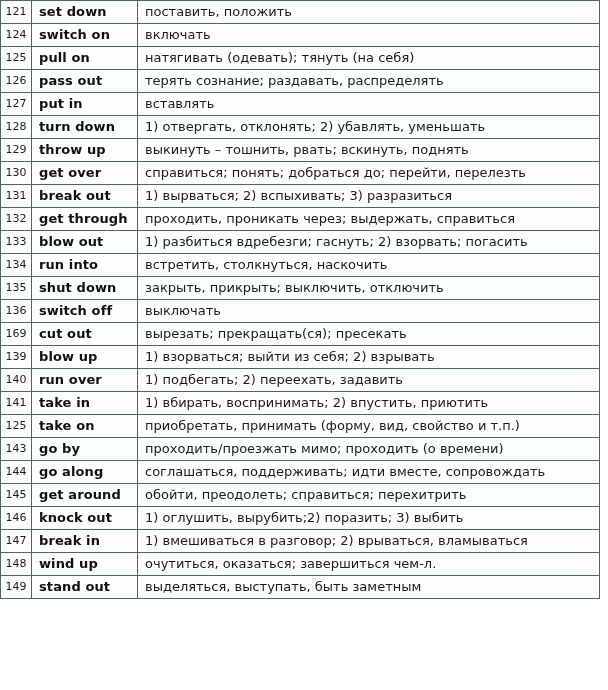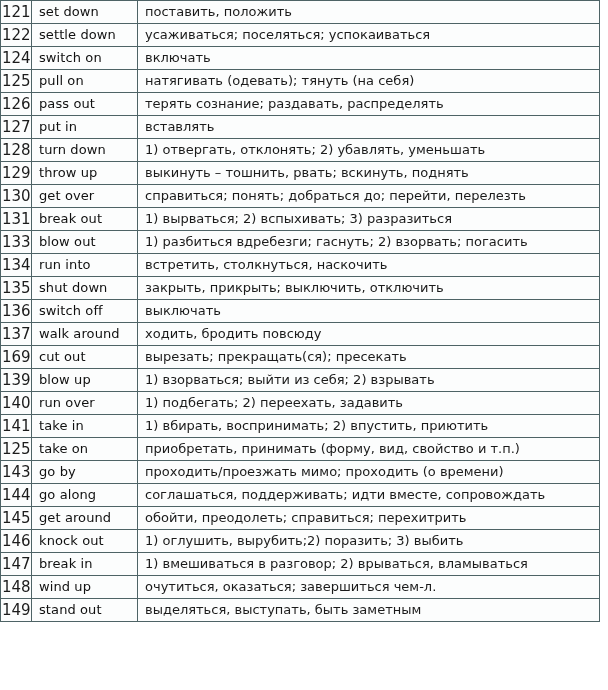--- a/index.html
+++ b/index.html
@@ -27,25 +27,25 @@
     background: var(--row-bg, #fcfdfd);
     color: var(--text-color, #1b1b1b);
     font-size: 13px;
     line-height: 22px;
     vertical-align: middle;
     white-space: nowrap;
     overflow: hidden;
   }
   table.pv-table td.num {
     text-align: center;
-    font-size: 15px;
+    font-size: 11px;
     padding: 0 1px;
   }
   table.pv-table td.verb {
-    font-weight: normal;
+    font-weight: bold;
     color: #101010;
     padding-left: 7px;
     letter-spacing: 0.1px;
   }
   table.pv-table td.trans {
     padding-left: 7px;
     margin-top: 8px;
   }
 </style>
 </head>
@@ -58,25 +58,20 @@
       <col style="width:106px">
       <col style="width:462px">
     </colgroup>
     <tbody id="table-body">
   <tr>
     <td class="num">121</td>
     <td class="verb">set down</td>
     <td class="trans">поставить, положить</td>
   </tr>
 
-  <tr>
-    <td class="num">122</td>
-    <td class="verb">settle down</td>
-    <td class="trans">усаживаться; поселяться; успокаиваться</td>
-  </tr>
 
 
   <tr>
     <td class="num">124</td>
     <td class="verb">switch on</td>
     <td class="trans">включать</td>
   </tr>
 
   <tr>
     <td class="num">125</td>
@@ -113,20 +108,25 @@
     <td class="verb">get over</td>
     <td class="trans">справиться; понять; добраться до; перейти, перелезть</td>
   </tr>
 
   <tr>
     <td class="num">131</td>
     <td class="verb">break out</td>
     <td class="trans">1) вырваться; 2) вспыхивать; 3) разразиться</td>
   </tr>
 
+  <tr>
+    <td class="num">132</td>
+    <td class="verb">get through</td>
+    <td class="trans">проходить, проникать через; выдержать, справиться</td>
+  </tr>
 
   <tr>
     <td class="num">133</td>
     <td class="verb">blow out</td>
     <td class="trans">1) разбиться вдребезги; гаснуть; 2) взорвать; погасить</td>
   </tr>
 
   <tr>
     <td class="num">134</td>
     <td class="verb">run into</td>
@@ -138,25 +138,20 @@
     <td class="verb">shut down</td>
     <td class="trans">закрыть, прикрыть; выключить, отключить</td>
   </tr>
 
   <tr>
     <td class="num">136</td>
     <td class="verb">switch off</td>
     <td class="trans">выключать</td>
   </tr>
 
-  <tr>
-    <td class="num">137</td>
-    <td class="verb">walk around</td>
-    <td class="trans">ходить, бродить повсюду</td>
-  </tr>
 
   <tr>
     <td class="num">169</td>
     <td class="verb">cut out</td>
     <td class="trans">вырезать; прекращать(ся); пресекать</td>
   </tr>
 
   <tr>
     <td class="num">139</td>
     <td class="verb">blow up</td>

